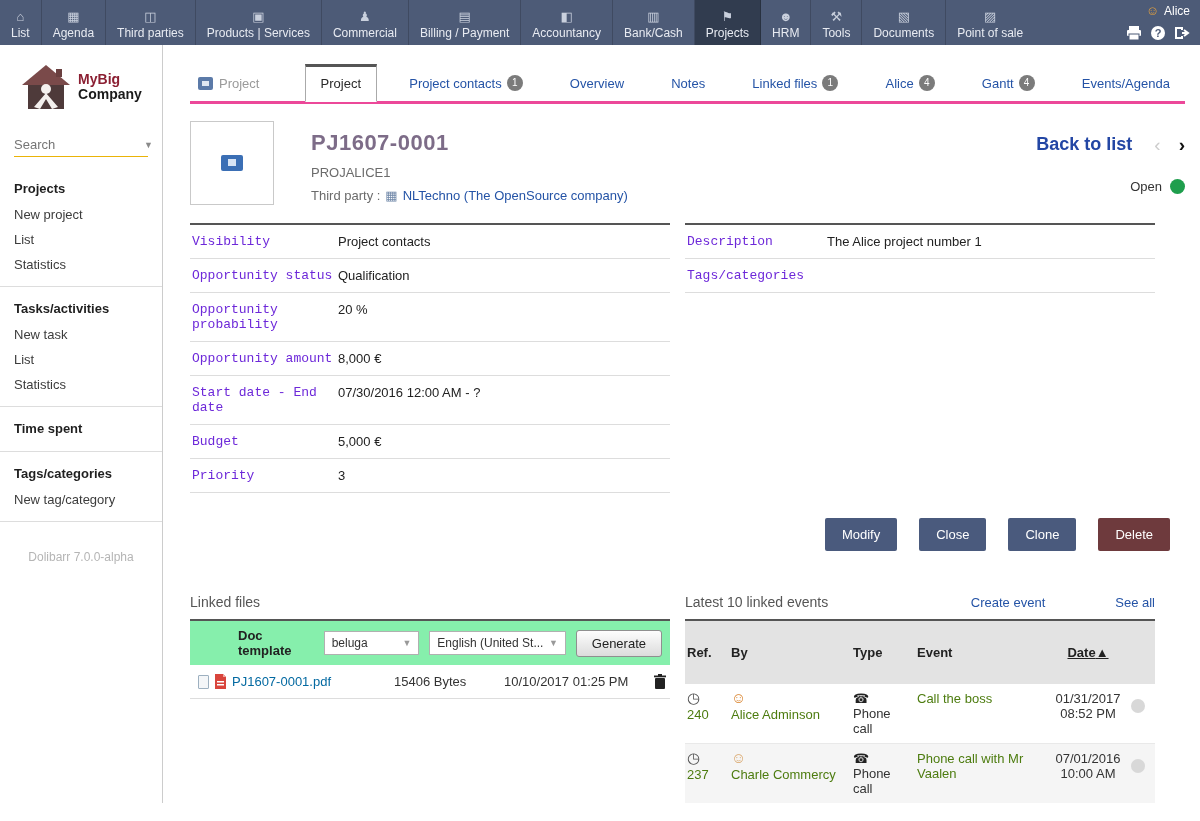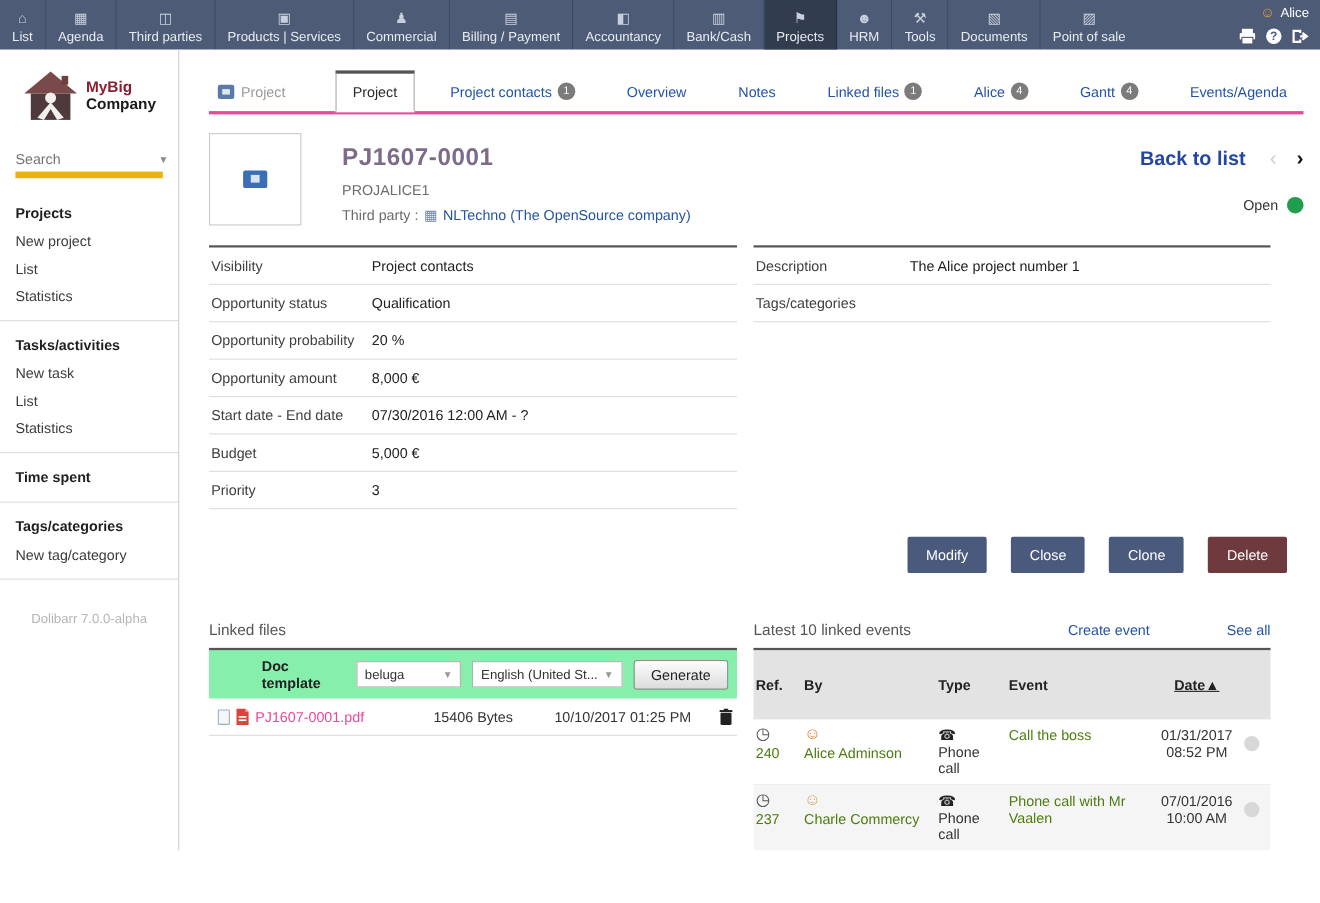--- a/index.html
+++ b/index.html
@@ -22,21 +22,21 @@
   
   .page { display:flex; align-items:stretch; }
   .sidebar { width:163px; min-height:665px; border-right:1px solid #ccc; padding-top:12px; }
   .main { flex:1; padding:0 15px 0 27px; }
 
   
   .logo { display:flex; align-items:center; justify-content:center; gap:6px; margin:6px 0 26px; cursor:pointer; }
   .logo-text { font-size:14px; font-weight:bold; line-height:15px; }
   .logo-text .l1 { color:#8b1f32; }
   .logo-text .l2 { color:#1a1a1a; }
-  .search-wrap { margin:0 14px 12px; border-bottom:6px solid #eab308; display:flex; align-items:center; padding-bottom:4px; }
+  .search-wrap { margin:0 14px 12px; border-bottom:1px solid #eab308; display:flex; align-items:center; padding-bottom:4px; }
   .search-wrap input { border:0; outline:0; width:130px; font-size:13px; color:#444; font-family:inherit; background:transparent; }
   .search-wrap .caret { color:#8a8a8a; font-size:9px; margin-left:auto; }
   .side-group { padding:6px 0 4px; }
   .side-heading { font-size:13px; font-weight:bold; color:#1f1f1f; padding:6px 14px; cursor:pointer; }
   .side-link { font-size:13px; color:#3c3c3c; padding:5px 14px; cursor:pointer; }
   .side-sep { border-top:1px solid #ddd; margin:5px 0 2px; }
   .version { text-align:center; color:#b5b5b5; font-size:12px; margin-top:28px; }
 
   
   .tabbar { display:flex; align-items:flex-end; border-bottom:3px solid #ec4899; margin-top:19px; padding-left:8px;justify-content:space-between; }
@@ -64,21 +64,21 @@
   .chev { font-size:19px; line-height:16px; cursor:pointer; }
   .chev.prev { color:#ccc; margin-left:22px; }
   .chev.next { color:#111; font-weight:bold; margin-left:18px; }
   .statusline { margin-top:24px; display:flex; align-items:center; justify-content:flex-end; gap:8px; font-size:13px; color:#333; }
   .dot-open { width:15px; height:15px; border-radius:50%; background:#1f9e4d; }
 
   
   .columns { display:grid; grid-template-columns:480px 470px; column-gap:15px; margin-top:18px; }
   .kv-table { border-top:2px solid #555; }
   .kv-row { display:flex; border-bottom:1px solid #ddd; font-size:13px; }
-  .kv-row .k { width:146px; flex:0 0 146px; color:#404040; padding:9px 2px; }
+  .kv-row .k { width:146px; flex:0 0 146px; color:#6d28d9; padding:9px 2px;font-family:Liberation Mono, monospace; }
   .kv-row .v { color:#222; padding:9px 2px; }
   .kv-table.right .k { width:140px; flex:0 0 140px; }
 
   
   .actions { display:flex; justify-content:flex-end; gap:22px; margin-top:25px; padding-right:15px; }
   .btn { border:0; color:#fff; background:#4a5a7d; font-size:13px; font-family:inherit; padding:9px 17px; border-radius:2px; cursor:pointer; }
   .btn.delete { background:#6e3a3d; }
 
   
   .bottom { display:grid; grid-template-columns:480px 470px; column-gap:15px; margin-top:43px; }
@@ -90,21 +90,21 @@
   .docbar .lbl { font-weight:bold; font-size:13px; color:#222; margin-left:48px; }
   .fake-select { background:#fff; border:1px solid #b0b0b0; font-size:12px; color:#333; padding:4px 7px; display:flex; align-items:center; cursor:pointer; }
   .fake-select .caret { color:#999; font-size:9px; margin-left:8px; }
   .fake-select.t1 { width:102px; justify-content:center; }
   .fake-select.t1 .caret { margin-left:auto; }
   .fake-select.t2 { width:146px; }
   .fake-select.t2 .caret { margin-left:auto; }
   .gen-btn { font-size:13px; color:#222; background:linear-gradient(#fdfdfd,#dcdcdc); border:1px solid #8f8f8f; border-radius:3px; padding:5px 15px; cursor:pointer; font-family:inherit; }
   .file-row { display:flex; align-items:center; border-bottom:1px solid #ddd; padding:9px 4px 9px 8px; font-size:13px; }
   .file-name { display:flex; align-items:center; gap:5px; flex:1; }
-  .file-name a { color:#ec4899; text-decoration:none; cursor:pointer; }
+  .file-name a { color:#0369a1; text-decoration:none; cursor:pointer; }
   .icon-page { width:11px; height:14px; background:#f4f6f8; border:1px solid #9db0c0; border-radius:1px; }
   .file-size { width:110px; color:#333; }
   .file-date { width:150px; color:#333; }
   .trash { margin-left:auto; cursor:pointer; }
 
   .ev-grid { display:grid; grid-template-columns:40px 118px 60px 132px 1fr 26px; column-gap:4px; font-size:13px; }
   .ev-head { background:#e3e3e3; border-top:2px solid #555; font-weight:bold; color:#222; }
   .ev-head > div { padding:24px 2px; }
   .ev-head .sort { text-decoration:underline; cursor:pointer; }
   .ev-row > div { padding:7px 2px; }

